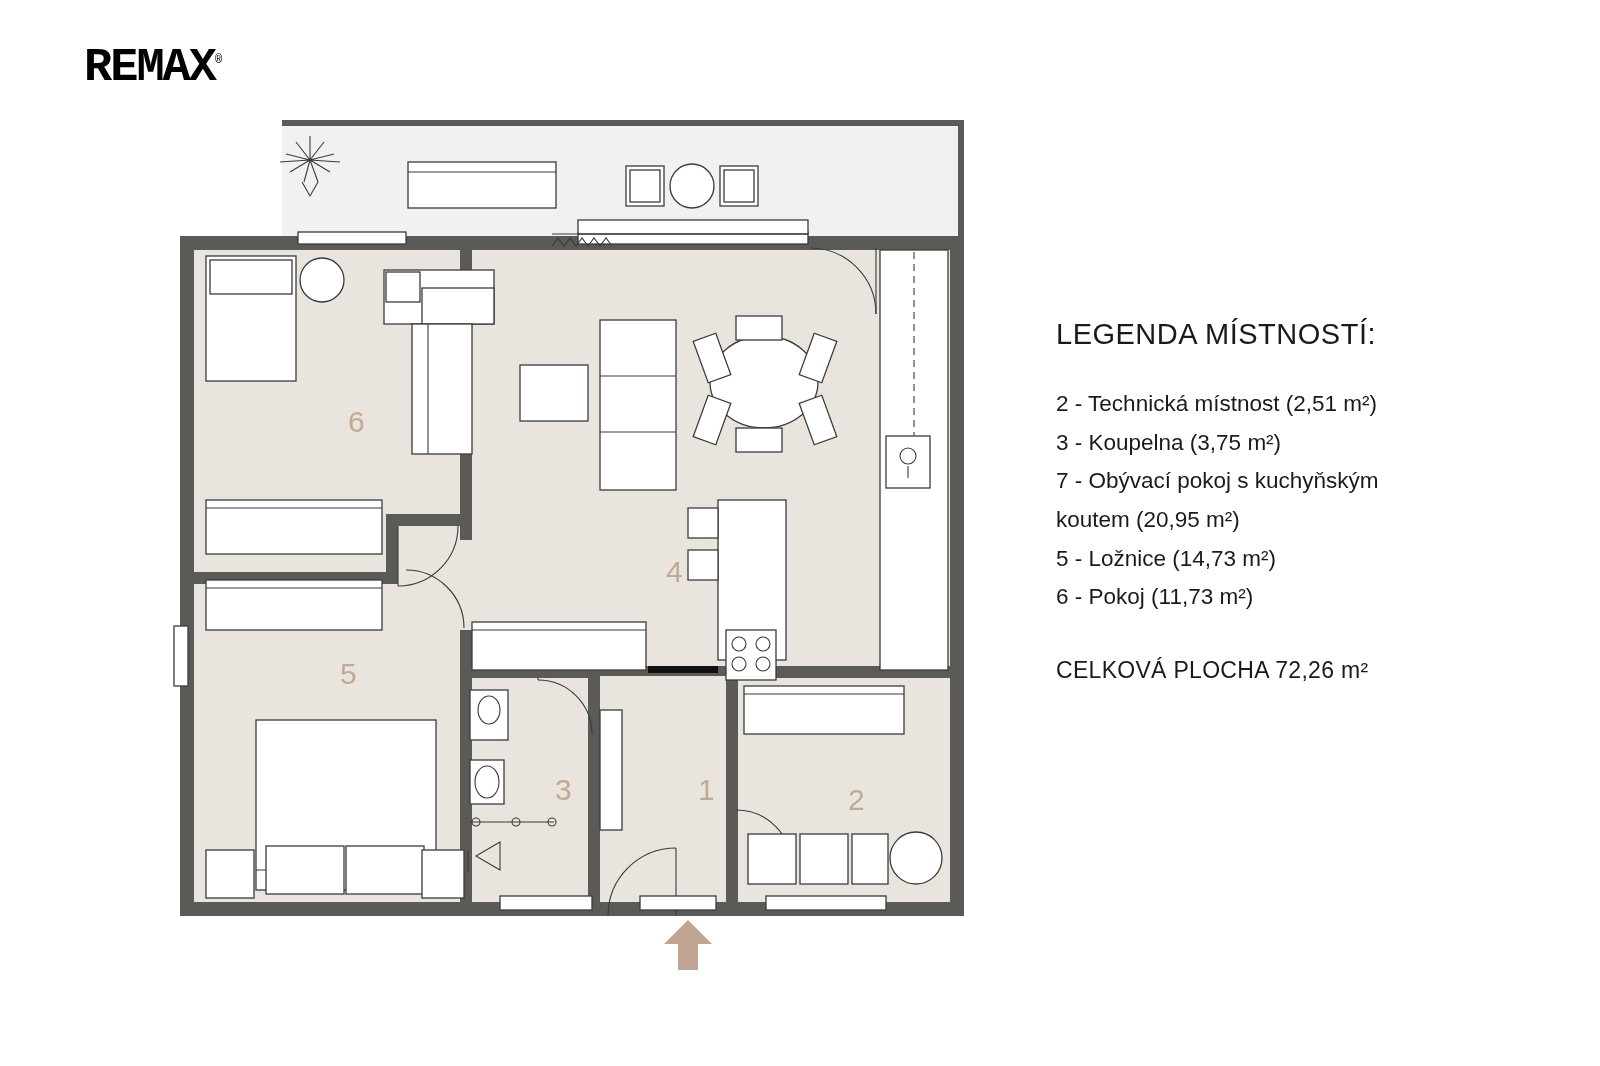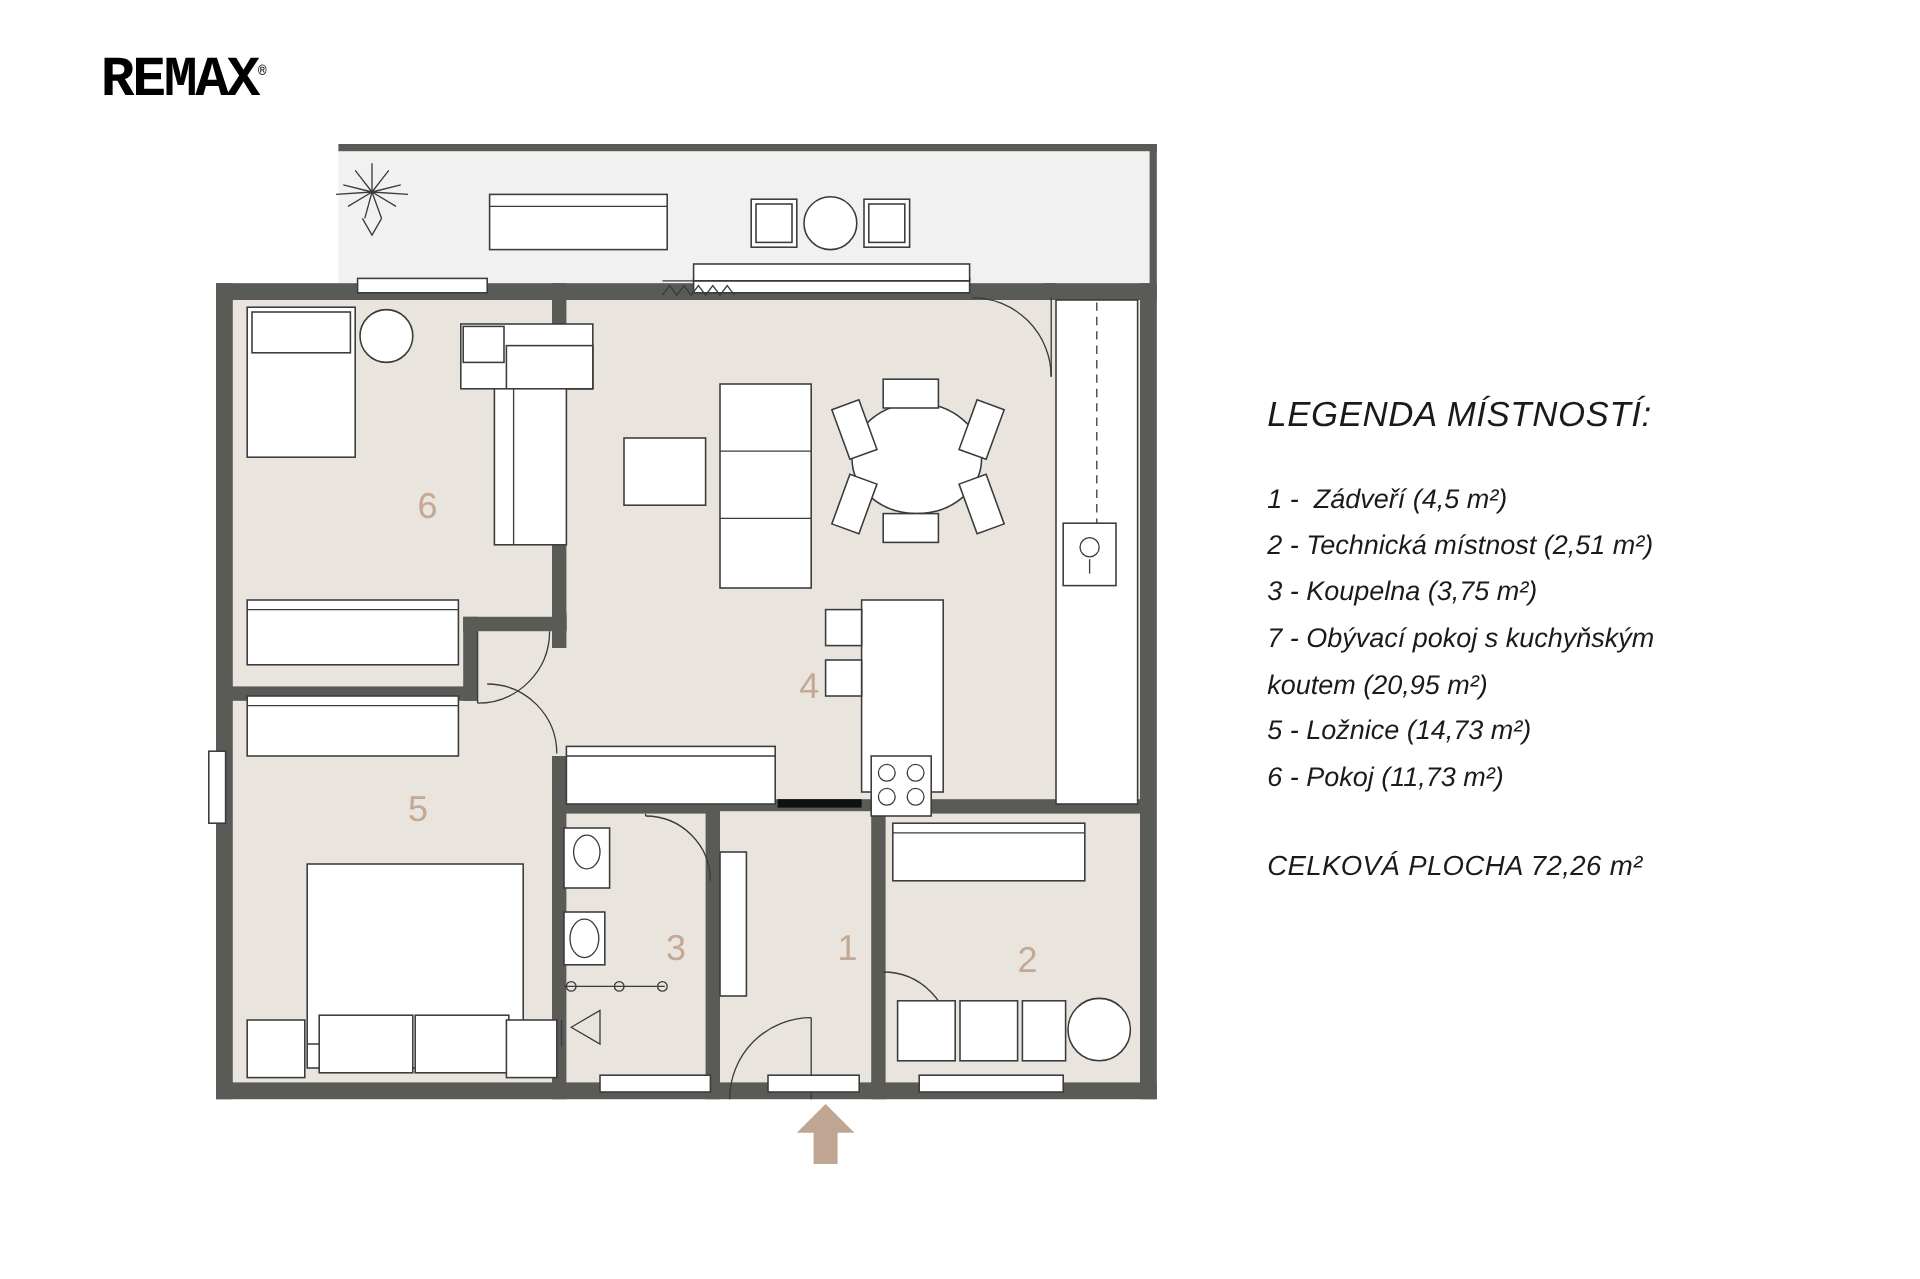--- a/index.html
+++ b/index.html
@@ -41,23 +41,22 @@
     top: 110px;
     width: 800px;
     height: 860px;
   }
   #plan svg { display: block; }
 
   
   #legend {
     position: absolute;
     left: 1056px;
-    top: 330px;
+    top: 318px;
     width: 480px;
-    font-style: italic;
   }
   #legend-title {
     font-size: 29px;
     letter-spacing: 0.5px;
     color: #1a1a1a;
     margin-bottom: 34px;
   }
   .legend-row {
     font-size: 22.5px;
     color: #1a1a1a;
@@ -255,21 +254,20 @@
   <text class="lbl" x="528" y="690">1</text>
   <text class="lbl" x="678" y="700">2</text>
 
   <path d="M508 860 l0 -26 l-14 0 l24 -24 l24 24 l-14 0 l0 26 z" fill="#c0a692"></path>
 </svg>
 </div>
 
 <div id="legend">
   <div id="legend-title">LEGENDA MÍSTNOSTÍ:</div>
 
-  <div class="legend-row">1 -  Zádveří (4,5 m²)</div>
   <div class="legend-row">2 - Technická místnost (2,51 m²)</div>
   <div class="legend-row">3 - Koupelna (3,75 m²)</div>
   <div class="legend-row">7 - Obývací pokoj s kuchyňským</div>
   <div class="legend-row">koutem (20,95 m²)</div>
   <div class="legend-row">5 - Ložnice (14,73 m²)</div>
   <div class="legend-row">6 - Pokoj (11,73 m²)</div>
 
   <div id="total">CELKOVÁ PLOCHA 72,26 m²</div>
 </div>
 

